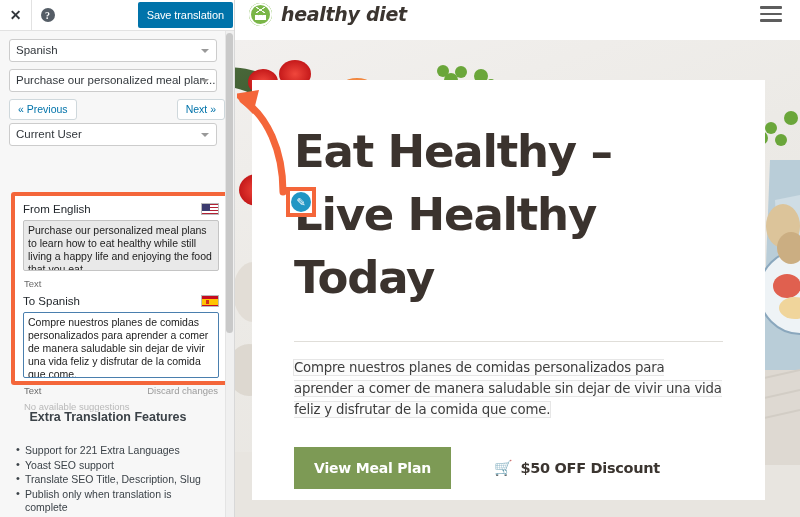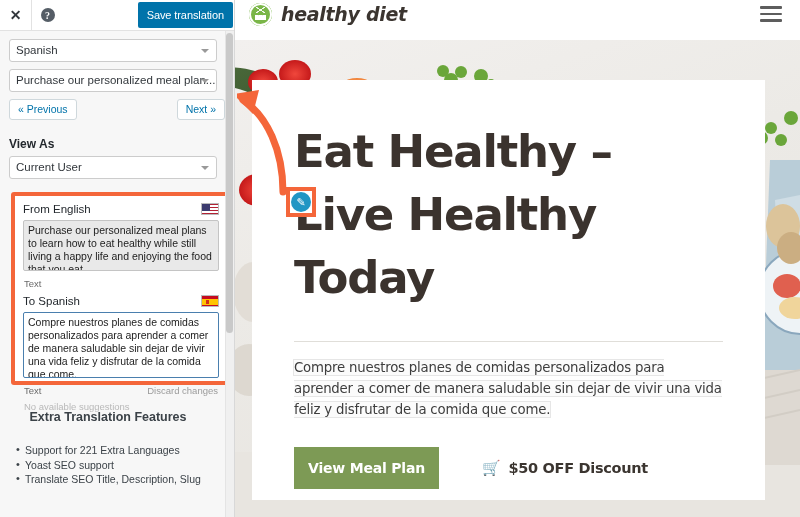--- a/index.html
+++ b/index.html
@@ -263,21 +263,21 @@
   }
   .hero-p span.hl {
     background: #fbfbfb;
     box-shadow: 0 0 0 1px #e6e6e6;
   }
 
   .cta-row { margin-top: 27px; display: flex; align-items: center; }
   .btn-meal {
     background: #7d9a55; color: #fff;
     border: none;
-    width: 145px; height: 42px;
+    width: 157px; height: 42px;
     font-size: 14px; font-weight: bold;
     font-family: "DejaVu Sans", sans-serif;
     cursor: pointer;
     letter-spacing: -0.2px;
   }
   .discount {
     margin-left: 43px;
     display: flex; align-items: center;
     font-size: 14.5px; font-weight: bold; color: #3b3530;
     font-family: "DejaVu Sans", sans-serif;
@@ -337,21 +337,20 @@
       <div class="sel">
         <span>Purchase our personalized meal plan...</span>
         <span class="caret"></span>
       </div>
 
       <div class="navrow">
         <button class="btn-nav btn-prev">« Previous</button>
         <button class="btn-nav btn-next">Next »</button>
       </div>
 
-      <div class="viewas-label">View As</div>
 
       <div class="sel">
         <span>Current User</span>
         <span class="caret"></span>
       </div>
     </div>
 
     <div class="hl-box">
       <div class="hl-inner">
 
@@ -382,20 +381,21 @@
         <div class="suggest">No available suggestions</div>
       </div>
     </div>
 
     <div class="features">
       <h3>Extra Translation Features</h3>
       <ul>
         <li>Support for 221 Extra Languages</li>
         <li>Yoast SEO support</li>
         <li>Translate SEO Title, Description, Slug</li>
+        <li>Publish only when translation is complete</li>
       </ul>
     </div>
 
     <div class="panel-scroll-track"></div>
     <div class="panel-scroll-thumb"></div>
   </div>
 
   <div class="site">
 
     <div class="hero-photo">

